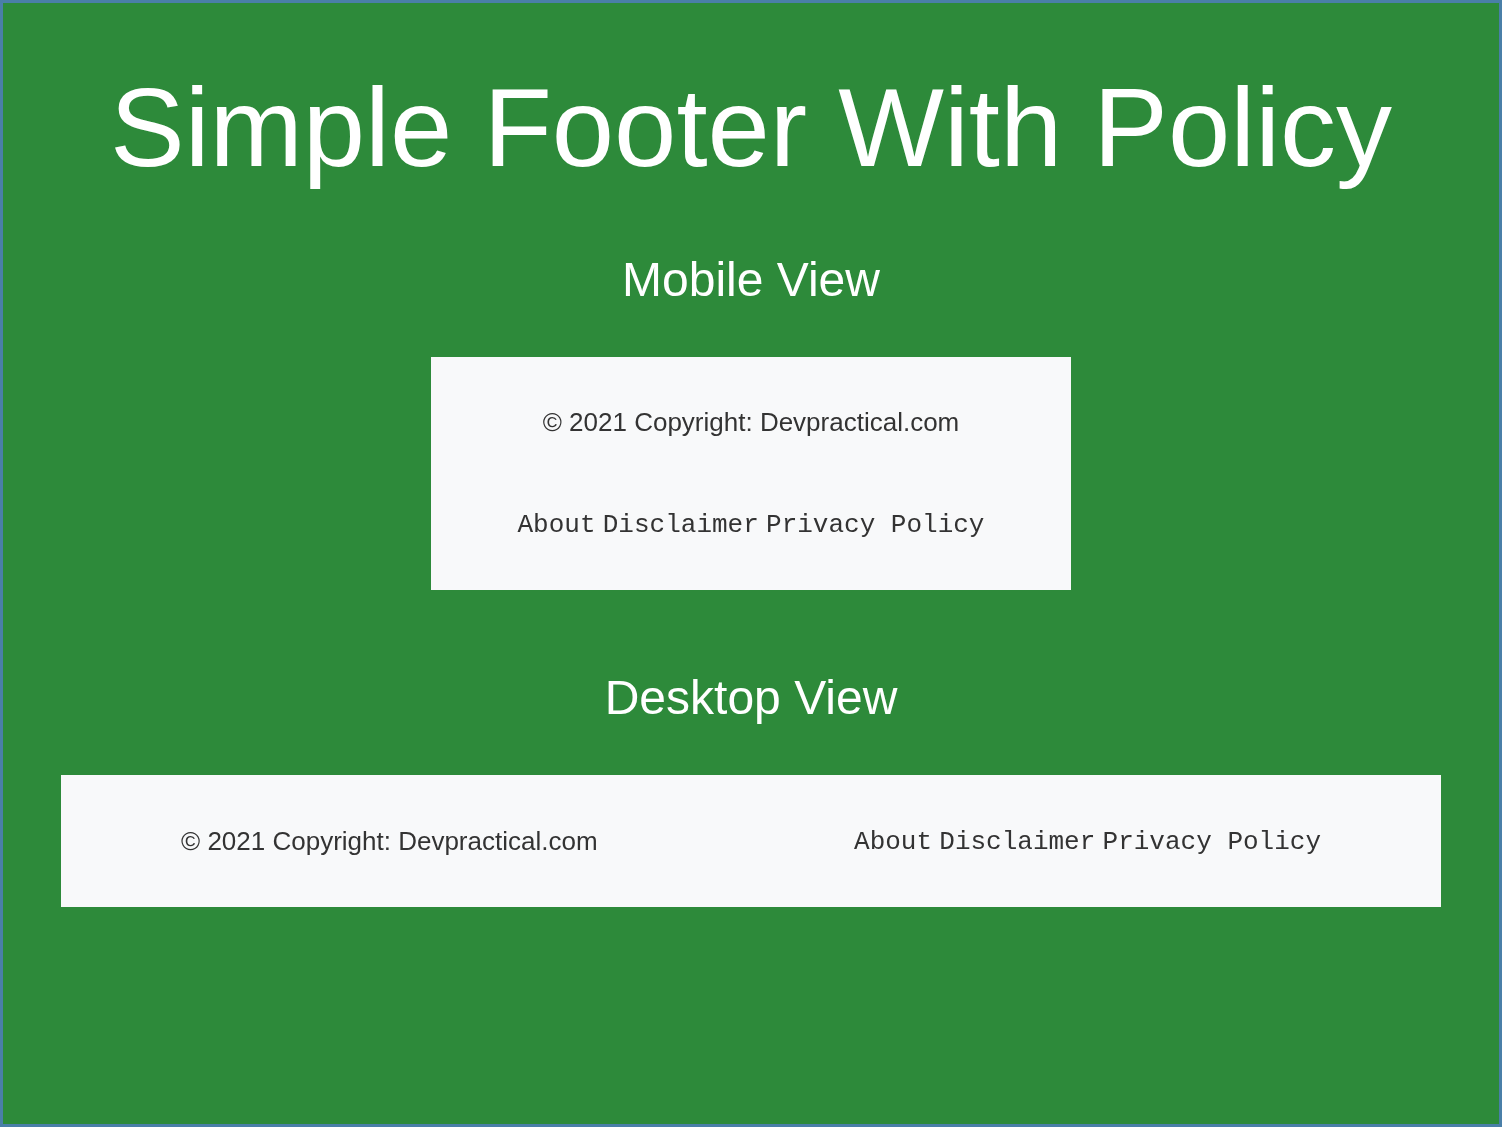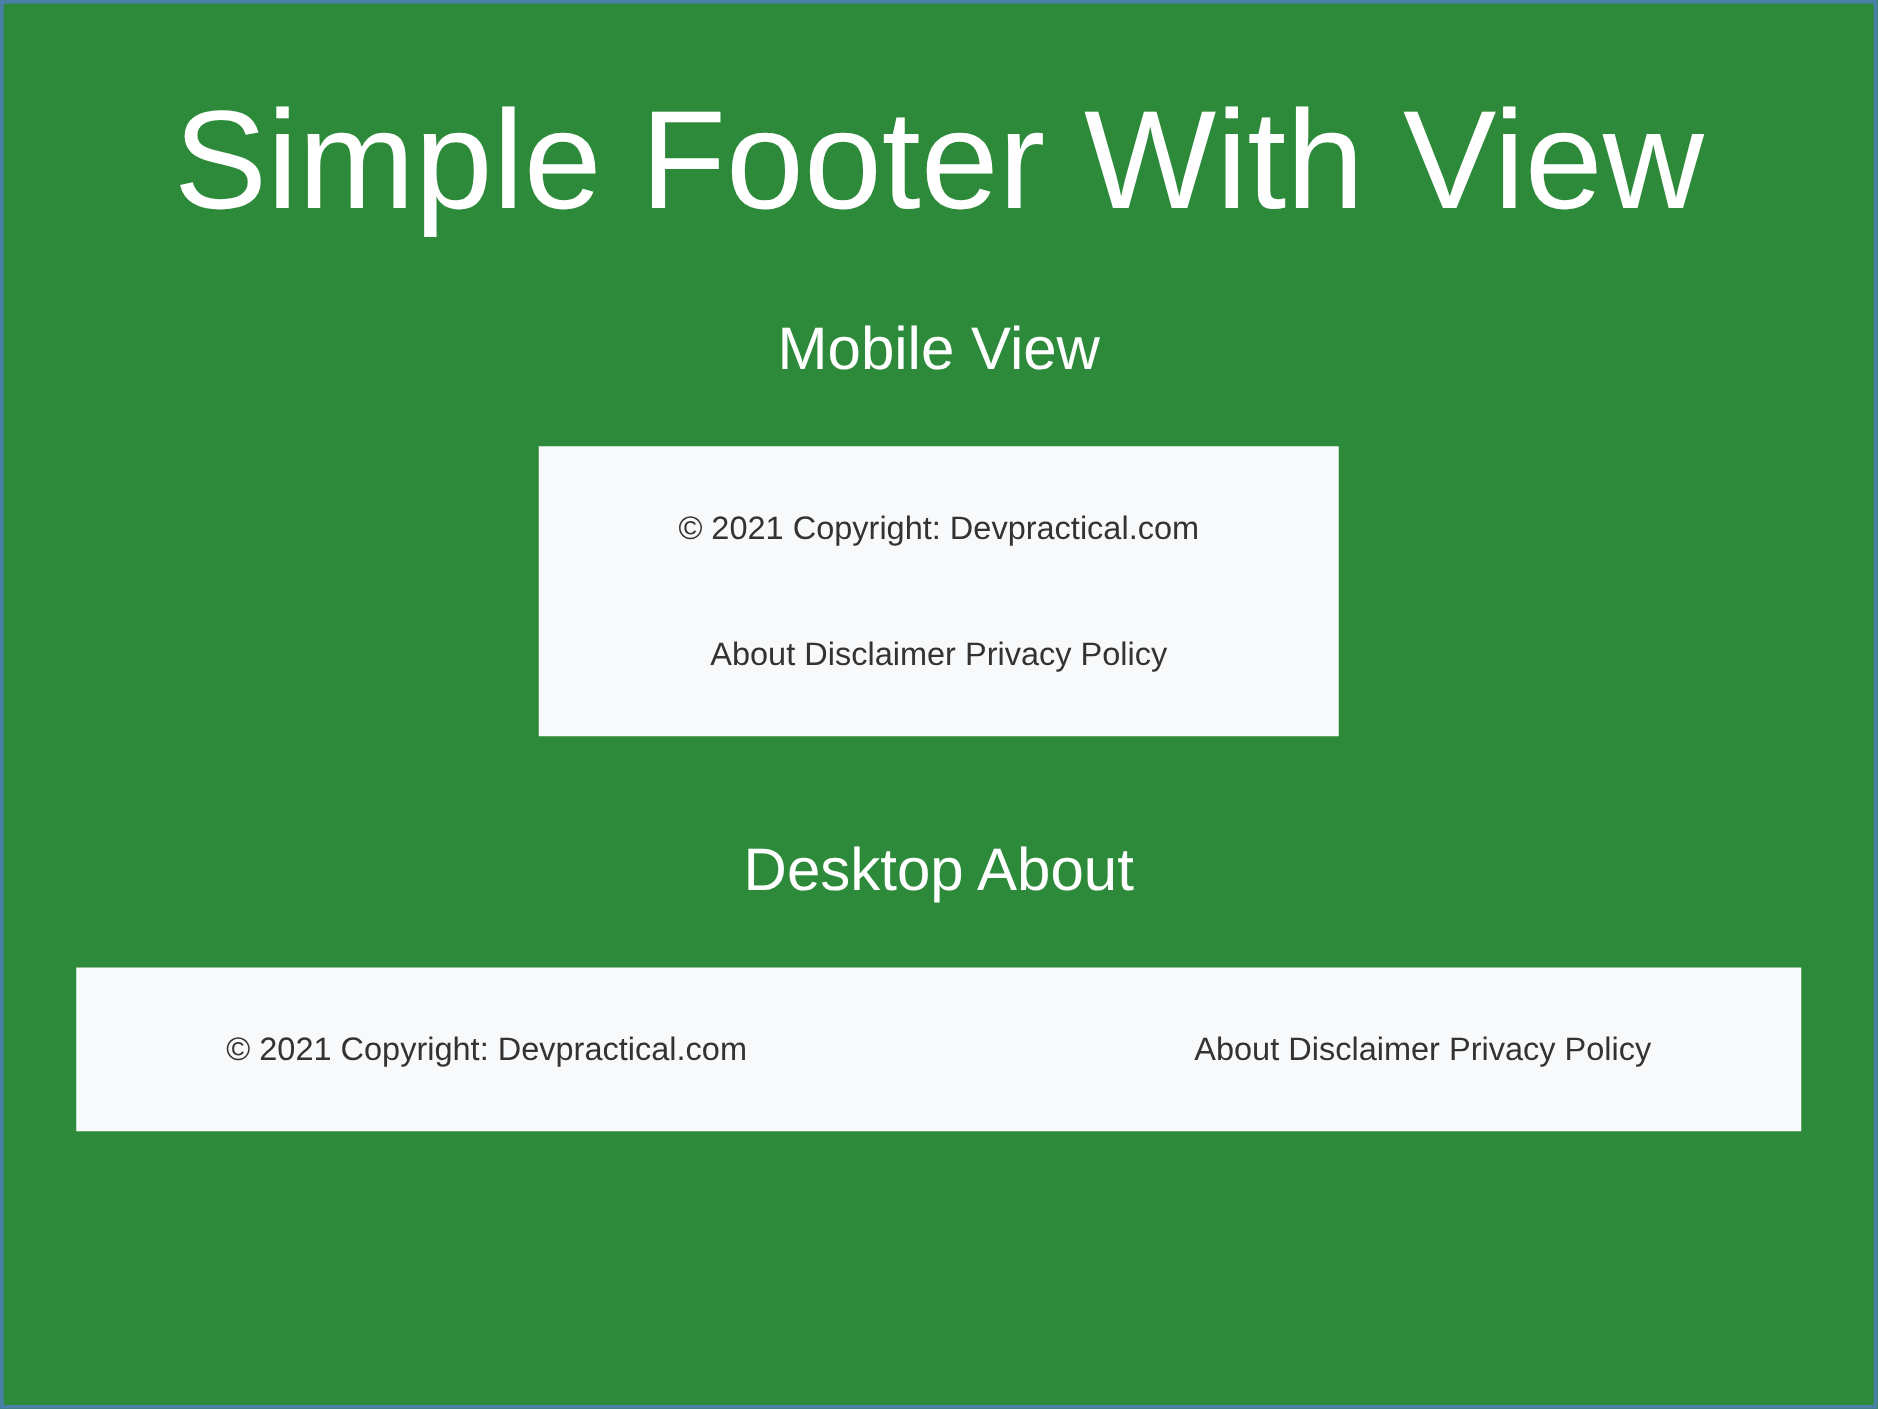--- a/index.html
+++ b/index.html
@@ -63,39 +63,40 @@
     .desktop-footer .copyright {
       color: #333;
       font-size: 26px;
     }
     .desktop-footer .links {
       color: #333;
       font-size: 26px;
     }
     .link-item {
       cursor: pointer;
+      font-family: Liberation Mono, monospace;
     }
   </style>
 </head>
 <body>
 
-<h1 class="main-title">Simple Footer With View</h1>
+<h1 class="main-title">Simple Footer With Policy</h1>
 
 <h2 class="section-title">Mobile View</h2>
 
 <div class="mobile-footer">
   <div class="copyright">© 2021 Copyright: Devpractical.com</div>
   <div class="links">
     <span class="link-item">About</span>
     <span class="link-item">Disclaimer</span>
     <span class="link-item">Privacy Policy</span>
   </div>
 </div>
 
-<h2 class="section-title">Desktop About</h2>
+<h2 class="section-title">Desktop View</h2>
 
 <div class="desktop-footer">
   <div class="copyright">© 2021 Copyright: Devpractical.com</div>
   <div class="links">
     <span class="link-item">About</span>
     <span class="link-item">Disclaimer</span>
     <span class="link-item">Privacy Policy</span>
   </div>
 </div>
 

